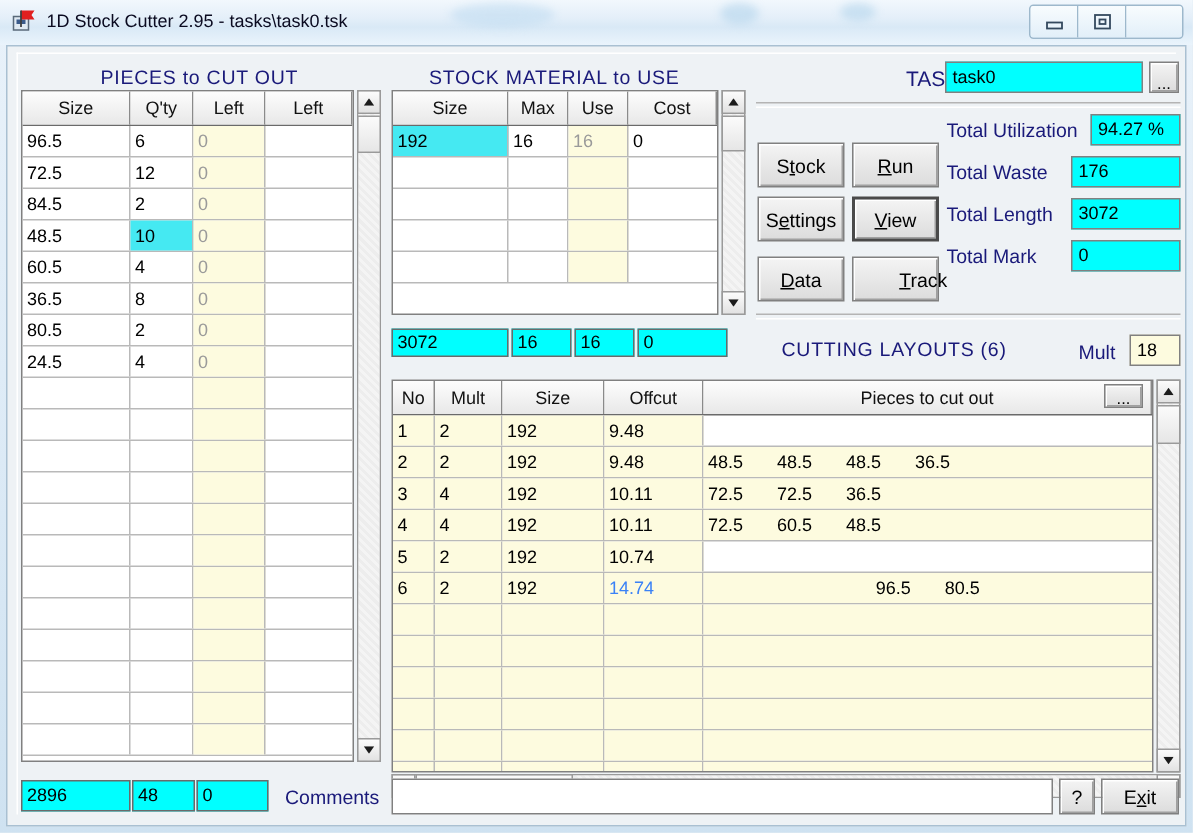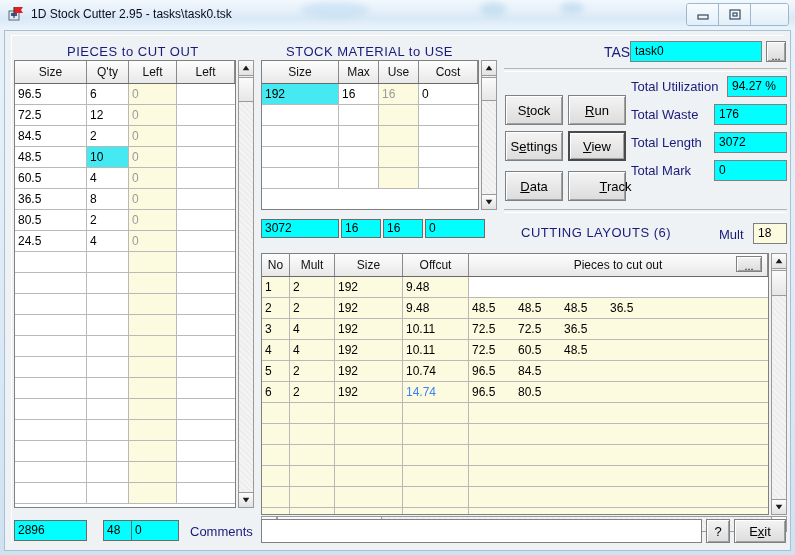--- a/index.html
+++ b/index.html
@@ -431,28 +431,27 @@
           <div class="gcell yel" style="width: 45px;">4</div>
           <div class="gcell yel" style="width: 68px;">192</div>
           <div class="gcell yel" style="width: 66px;">10.11</div>
           <div class="gcell yel last" style="width: 299px;"><span style="display: inline-block; width: 46px;">72.5</span><span style="display: inline-block; width: 46px;">60.5</span><span style="display: inline-block; width: 46px;">48.5</span></div>
         </div>
         <div class="grow">
           <div class="gcell yel" style="width: 28px;">5</div>
           <div class="gcell yel" style="width: 45px;">2</div>
           <div class="gcell yel" style="width: 68px;">192</div>
           <div class="gcell yel" style="width: 66px;">10.74</div>
-          <div class="gcell yel last" style="width: 299px;"><span style="display: inline-block; width: 46px;">96.5</span><span style="display: inline-block; width: 46px;">84.5</span></div>
         </div>
         <div class="grow">
           <div class="gcell yel" style="width: 28px;">6</div>
           <div class="gcell yel" style="width: 45px;">2</div>
           <div class="gcell yel" style="width: 68px;">192</div>
           <div class="gcell yel maroon" style="width: 66px;">14.74</div>
-          <div class="gcell yel last" style="width: 299px;"><span style="display: inline-block; width: 46px;">96.5</span><span style="display: inline-block; width: 46px;">80.5</span></div>
+          <div class="gcell yel last" style="width: 299px; text-align: center;"><span style="display: inline-block; width: 46px;">96.5</span><span style="display: inline-block; width: 46px;">80.5</span></div>
         </div>
         <div class="grow">
           <div class="gcell yel" style="width: 28px;"></div>
           <div class="gcell yel" style="width: 45px;"></div>
           <div class="gcell yel" style="width: 68px;"></div>
           <div class="gcell yel" style="width: 66px;"></div>
           <div class="gcell yel last" style="width: 299px;"></div>
         </div>
         <div class="grow">
           <div class="gcell yel" style="width: 28px;"></div>
@@ -517,21 +516,21 @@
       <div class="sthumb" style="left:15px;top:-1px;width:105px;height:16px;"></div>
       <div class="sbtn" style="right:-1px;top:-1px;width:16px;height:16px;">
         <svg width="5" height="7" viewBox="0 0 5 7">
             <path d="M0 0 L5 3.5 L0 7 Z" fill="#1c1c1c"></path>
           </svg>
       </div>
     </div>
 
     <div id="pieces-totals">
         <div class="tot" style="left: 9px; top: 489px; width: 73px; height: 21px; line-height: 19px;">2896</div>
-        <div class="tot" style="left: 98px; top: 489px; width: 42px; height: 21px; line-height: 19px;">48</div>
+        <div class="tot" style="left: 83px; top: 489px; width: 42px; height: 21px; line-height: 19px;">48</div>
         <div class="tot" style="left: 126px; top: 489px; width: 48px; height: 21px; line-height: 19px;">0</div>
       </div>
     <div class="lbl" style="left:185px;top:493px;font-size:13px;">Comments</div>
     <div class="fld white" style="left:256px;top:488px;width:441px;height:24px;line-height:22px;"></div>
     <div class="btn" style="left:701px;top:488px;width:24px;height:24px;">
         <span>?</span>
       </div>
     <div class="btn" style="left:729px;top:488px;width:52px;height:24px;">
         <span>E<u>x</u>it</span>
       </div>

